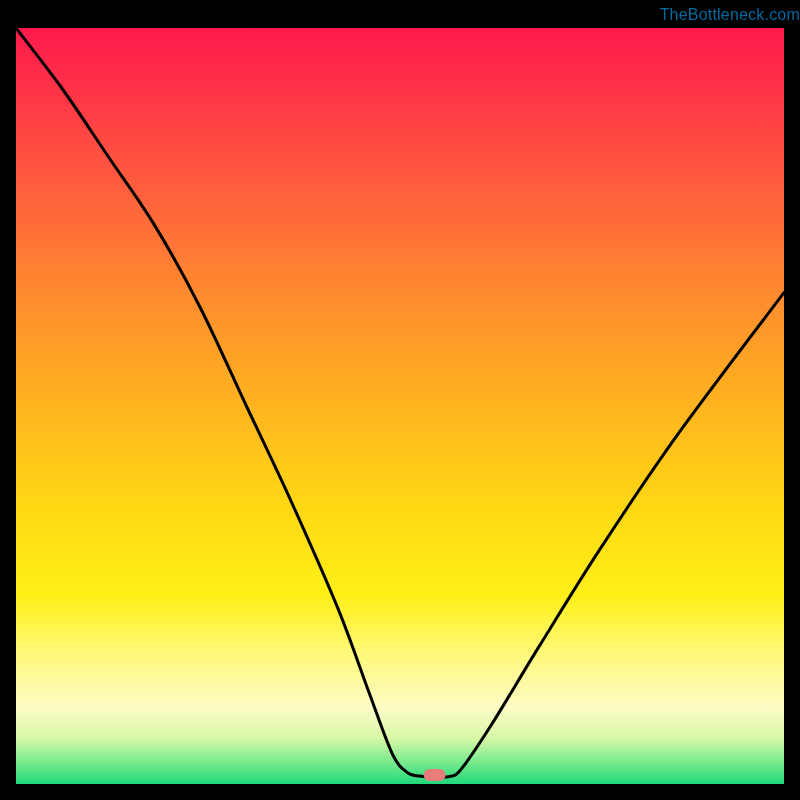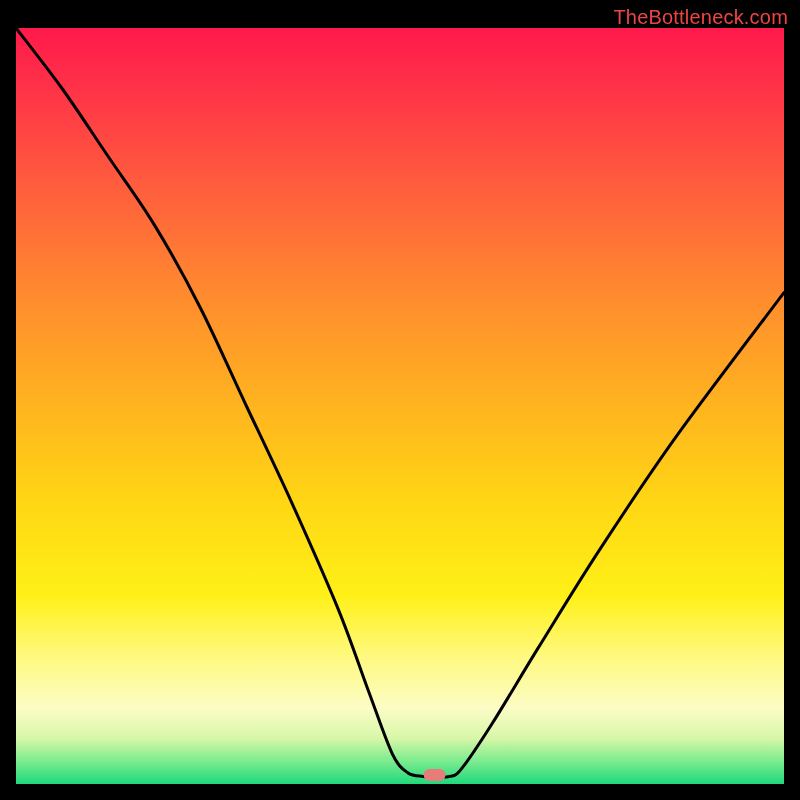--- a/index.html
+++ b/index.html
@@ -57,23 +57,23 @@
     stroke-linecap: round;
     stroke-linejoin: round;
   }
   .marker {
     fill: #e77c7a;
     stroke: none;
   }
   .watermark {
     position: absolute;
     top: 6px;
-    right: 12px;
-    color: #ef4444;
-    font-size: 20px;
+    right: 0;
+    color: #0369a1;
+    font-size: 16px;
     letter-spacing: 0.2px;
     user-select: none;
   }
 </style>
 </head>
 <body>
 
 <div class="stage">
 
   <div class="watermark">TheBottleneck.com</div>

